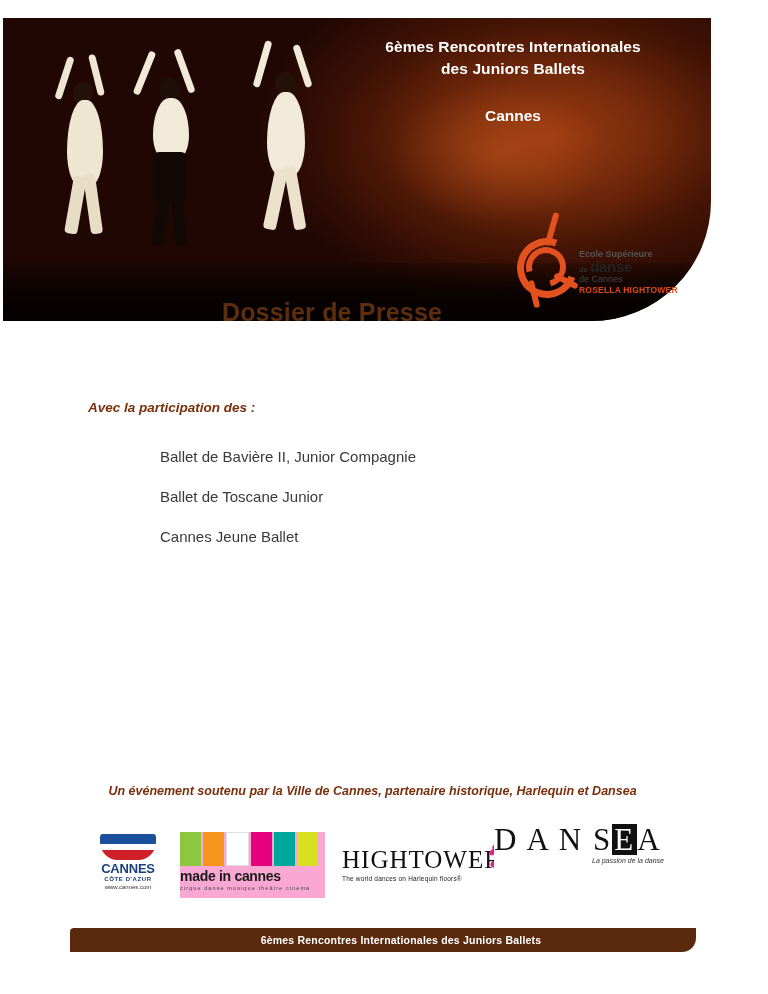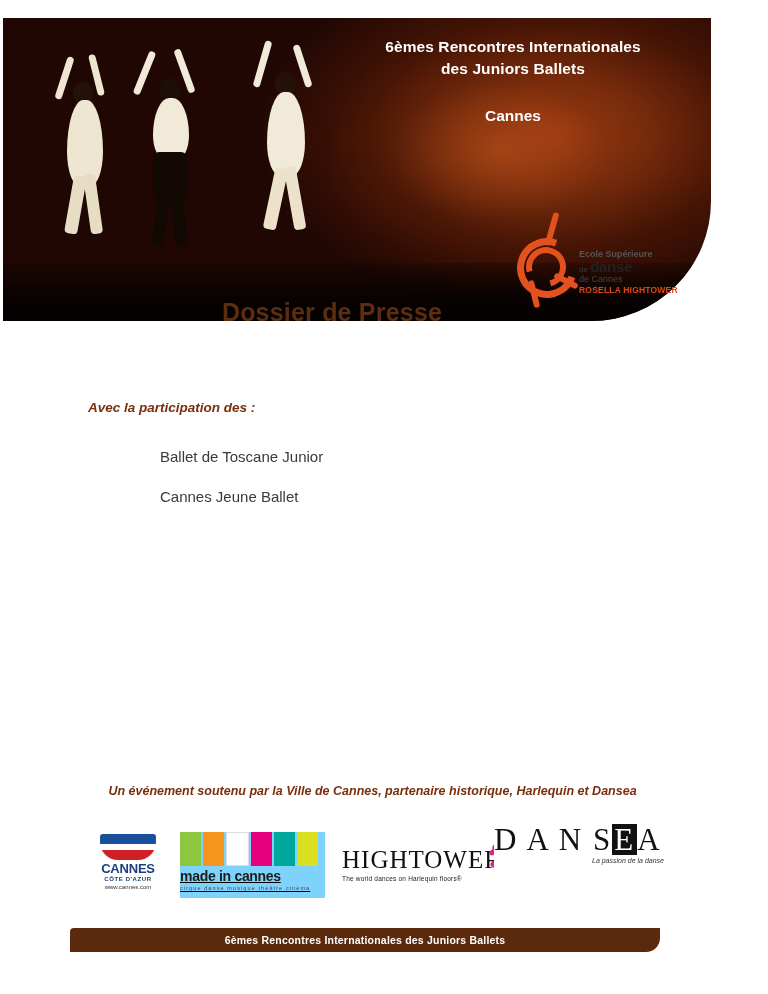--- a/index.html
+++ b/index.html
@@ -258,22 +258,21 @@
   .cannes-sub { font-size: 6px; font-weight: bold; color: #1a3f7a; letter-spacing: 0.6px; }
   .cannes-url { font-size: 6px; color: #333; margin-top: 2px; }
 
   
   .sp-mic {
     position: absolute;
     left: 110px;
     top: 8px;
     width: 145px;
     height: 66px;
-    background: #7dd3fc;
-    text-decoration: underline;
+    background: #f9a8d4;
   }
   .mic-bars { display: flex; height: 34px; width: 140px; }
   .mic-bars div { flex: 1; margin-right: 2px; }
   .mic-text { font-size: 14px; font-weight: bold; color: #1b1b1b; margin-top: 2px; letter-spacing: -0.3px; }
   .mic-sub { font-size: 5.5px; color: #444; letter-spacing: 1.1px; margin-top: 1px; }
 
   
   .sp-harlequin {
     position: absolute;
     left: 272px;
@@ -372,20 +371,21 @@
     left: 70px;
     top: 928px;
     width: 590px;
     height: 24px;
     background: #5b2a0d;
     border-bottom-right-radius: 14px;
     border-top-left-radius: 4px;
     display: flex;
     align-items: center;
     justify-content: center;
+    padding-left: 36px;
   }
   .footer-text {
     color: #ffffff;
     font-size: 10.5px;
     font-weight: bold;
     letter-spacing: 0.2px;
   }
 </style>
 </head>
 <body>
@@ -451,20 +451,21 @@
       <div class="lw3">de Cannes</div>
       <div class="lw4">ROSELLA HIGHTOWER</div>
     </div>
   </div>
 
   <div class="dossier-title">Dossier de Presse</div>
 
   <div class="participation-label">Avec la participation des :</div>
 
   <div class="ballet-list">
+    <div class="ballet-item">Ballet de Bavière II, Junior Compagnie</div>
     <div class="ballet-item">Ballet de Toscane Junior</div>
     <div class="ballet-item">Cannes Jeune Ballet</div>
   </div>
 
   <div class="support-line">Un événement soutenu par la Ville de Cannes, partenaire historique, Harlequin et Dansea</div>
 
   <div class="sponsors">
 
     <div class="sp-cannes">
       <div class="cannes-shield"></div>

